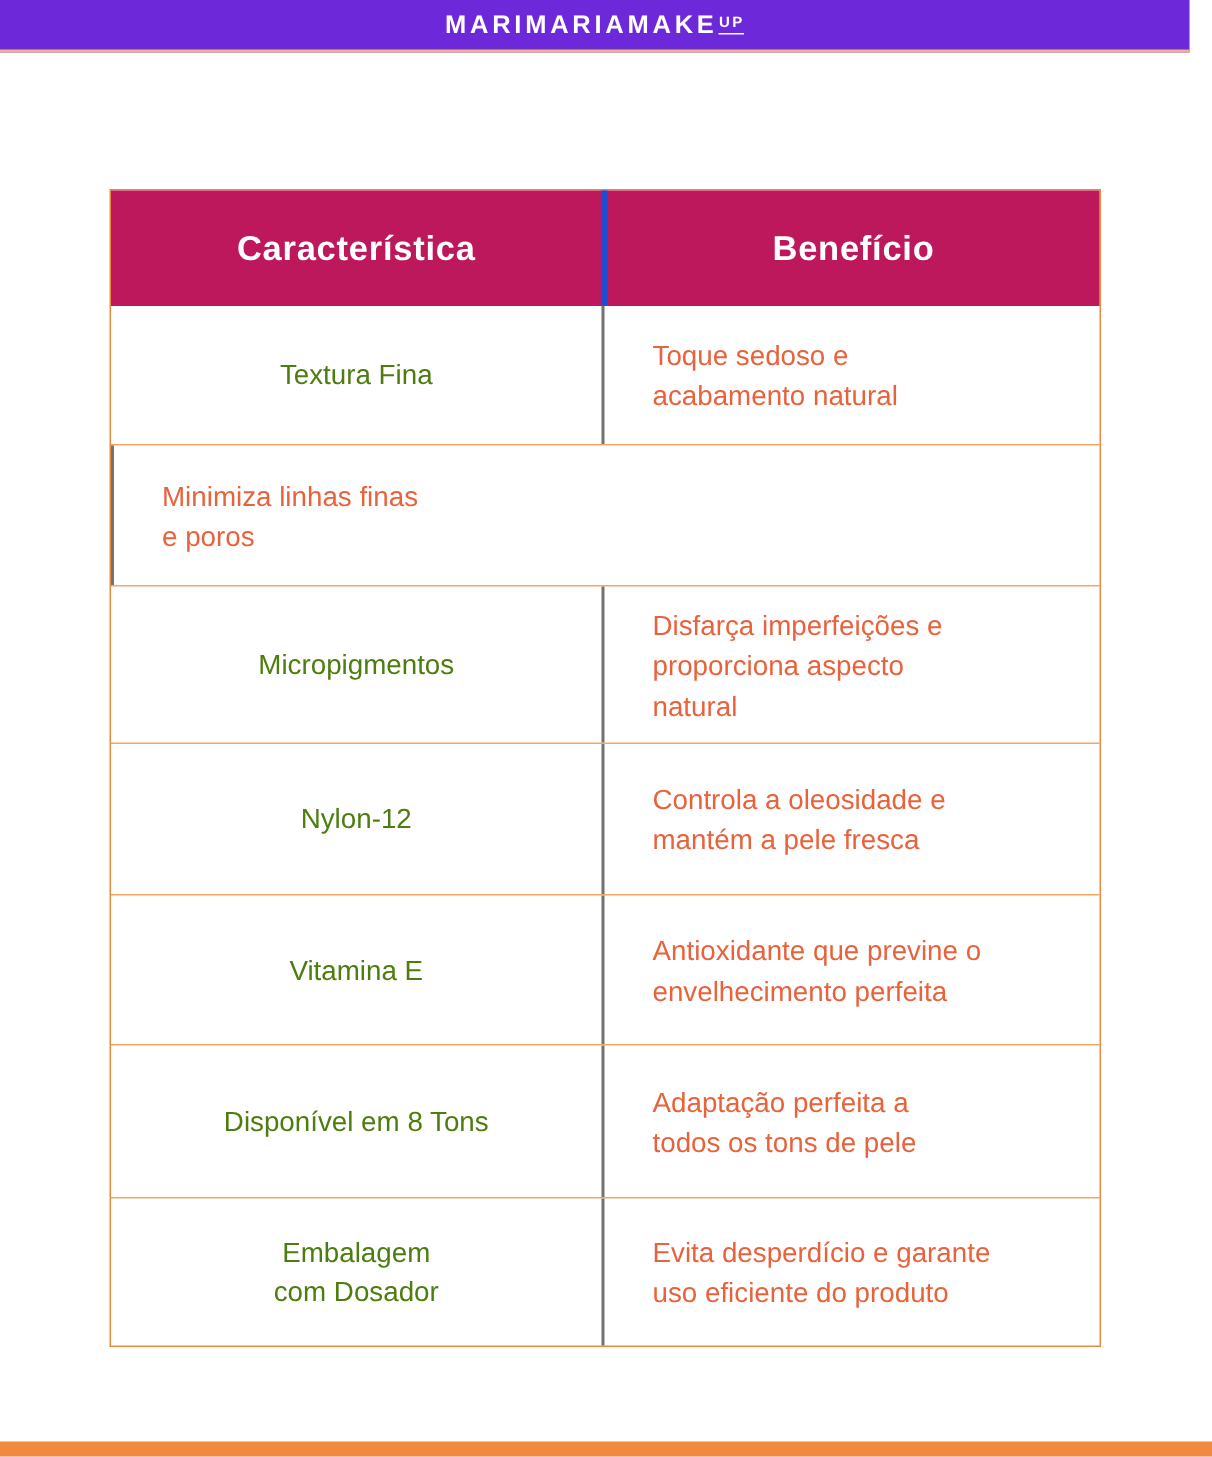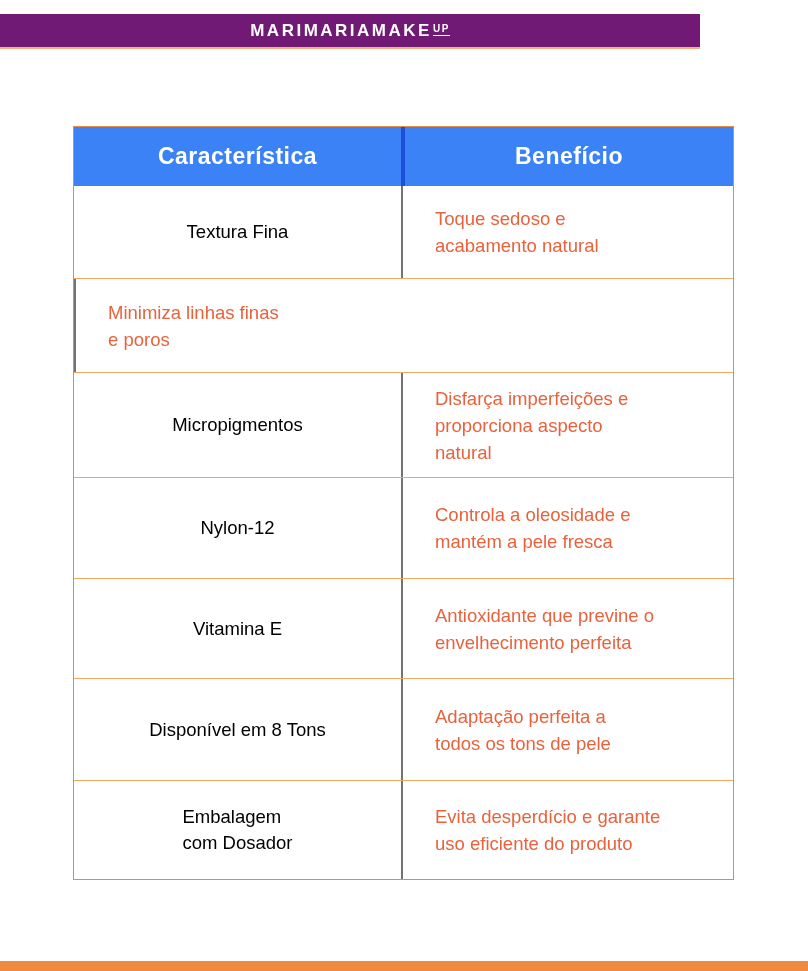--- a/index.html
+++ b/index.html
@@ -6,23 +6,23 @@
   body {
     width: 808px; height: 971px;
     background: #ffffff;
     font-family: "Liberation Sans", sans-serif;
     position: relative;
     overflow: hidden;
   }
 
   
   .topbar {
-    position: absolute; top: 14px; left: 0;
-    width: 700px; height: 33px;
-    background: #701a75;
+    position: absolute; top: 0; left: 0;
+    width: 793px; height: 33px;
+    background: #6d28d9;
     border-bottom: 2px solid #F5B17C;
     display: flex; align-items: center; justify-content: center;
   }
   .logo {
     color: #ffffff;
     font-weight: bold;
     font-size: 17px;
     letter-spacing: 2.5px;
     line-height: 1;
     user-select: none;
@@ -38,22 +38,22 @@
 
   
   .ftable {
     position: absolute; left: 73px; top: 126px;
     width: 659px;
     border: 1.5px solid #E9893E;
     background: #ffffff;
   }
   .thead {
     display: flex;
-    height: 59px;
-    background: #3b82f6;
+    height: 77px;
+    background: #be185d;
   }
   .th {
     color: #ffffff;
     font-weight: bold;
     font-size: 23px;
     letter-spacing: 0.5px;
     display: flex; align-items: center; justify-content: center;
   }
   .th1 { width: 327px; }
   .th2 { flex: 1; border-left: 4px solid #1d4ed8; }
@@ -64,21 +64,22 @@
   .r1 { height: 93px; }
   .r2 { height: 104px; }
   .r3 { height: 100px; }
   .r4 { height: 99px; }
   .r5 { height: 101px; }
   .r6 { height: 98px; }
 
   .td-feature {
     width: 327px;
     display: flex; align-items: center; justify-content: center;
-    color: #000000;
+    text-align: center;
+    color: #4d7c0f;
     font-size: 18.5px;
     line-height: 26px;
     white-space: pre-line;
   }
   .td-benefit {
     flex: 1;
     border-left: 2px solid #737373;
     display: flex; align-items: center;
     color: #E8623C;
     font-size: 18.5px;

